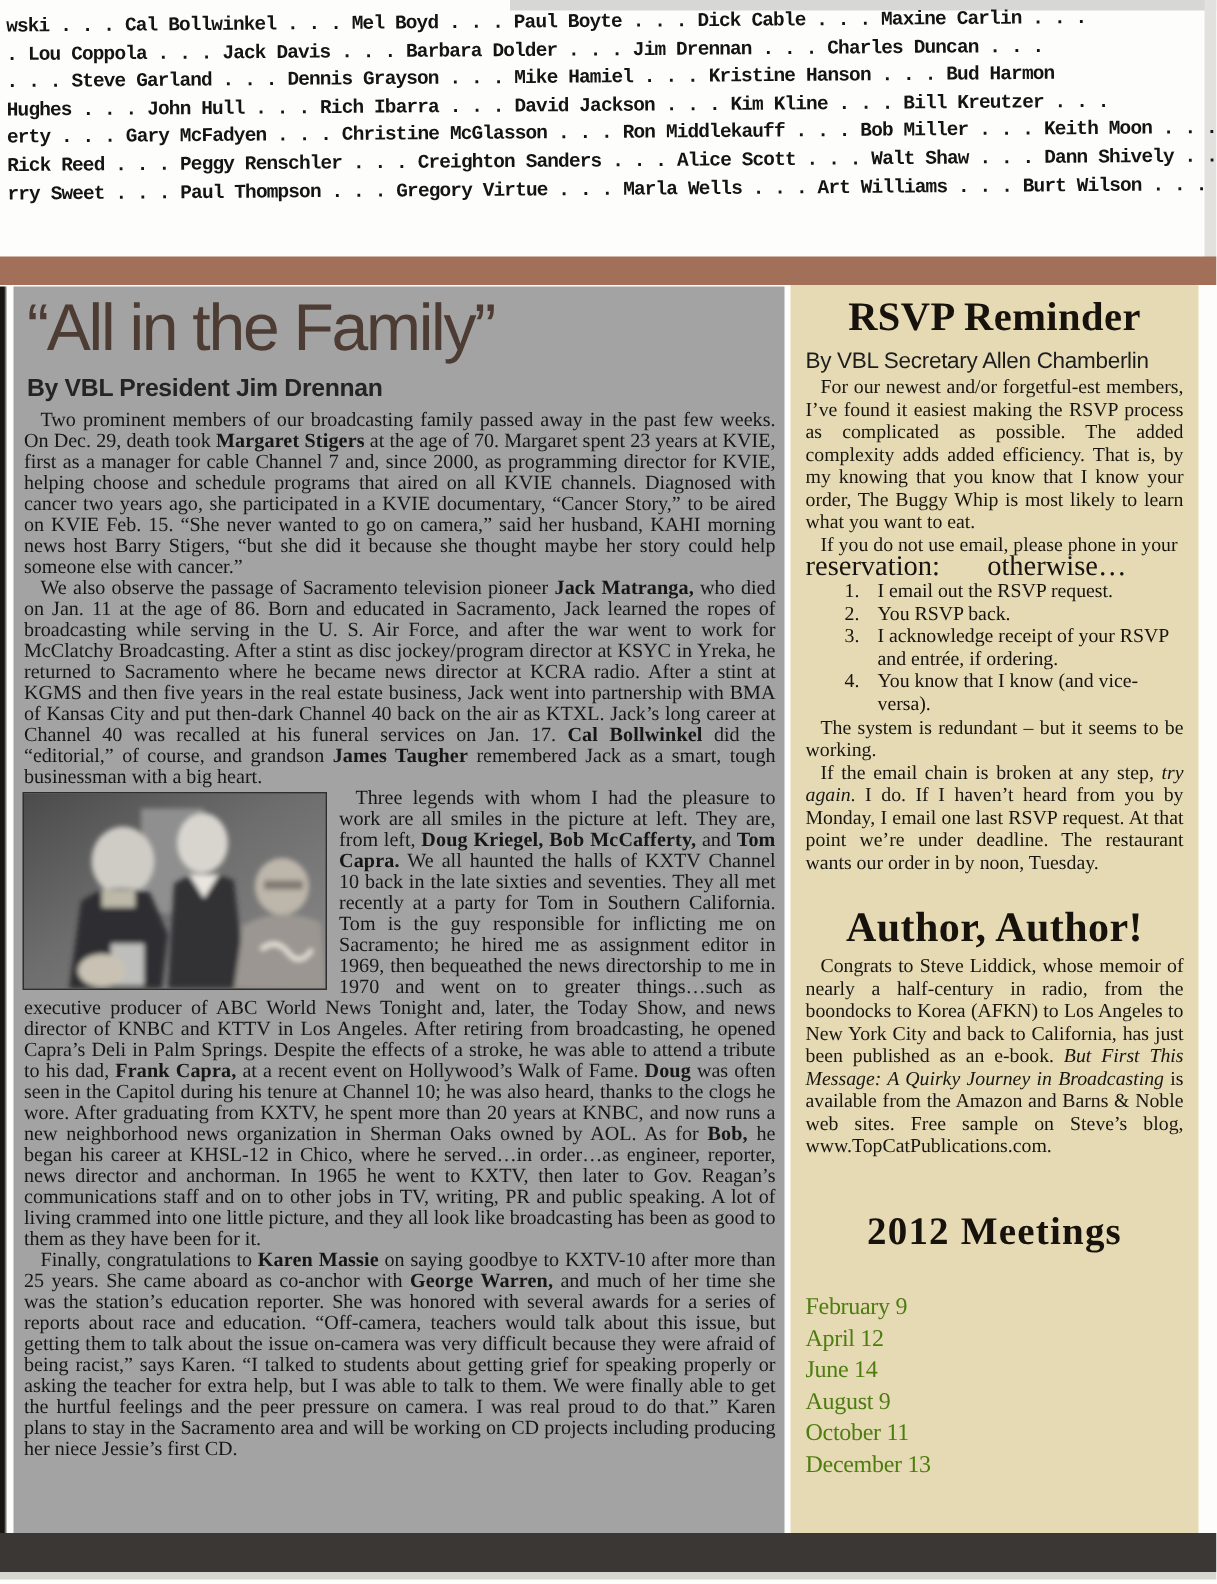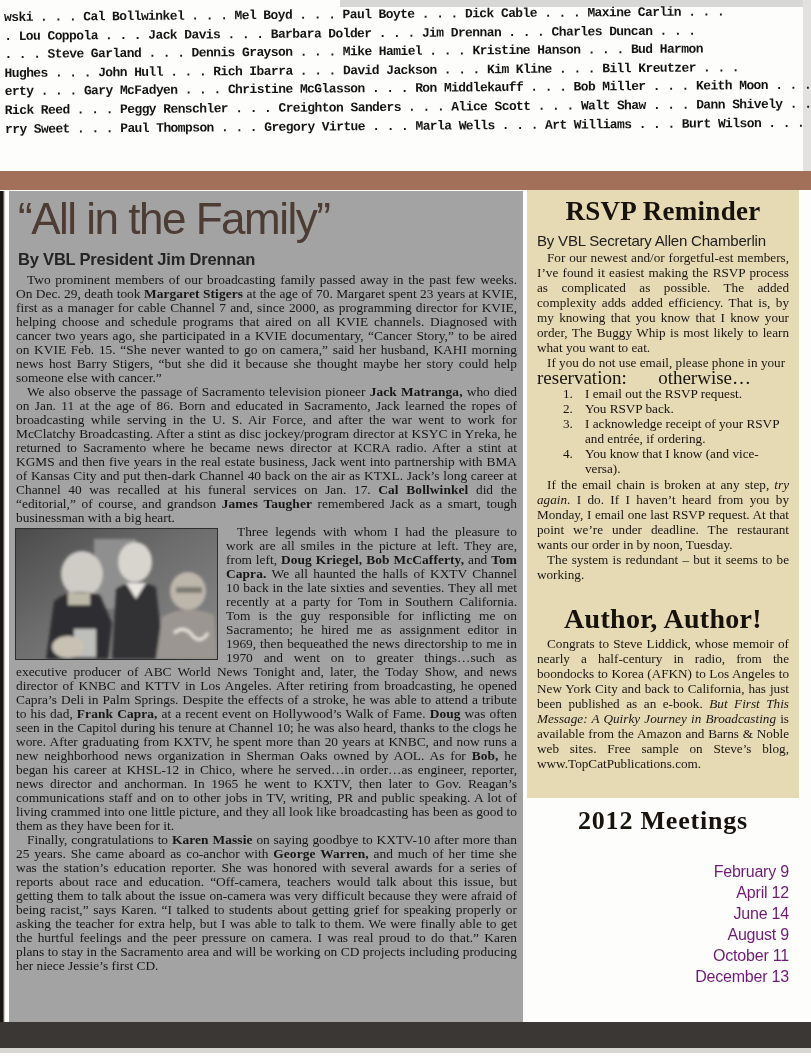--- a/index.html
+++ b/index.html
@@ -44,21 +44,21 @@
   }
   .left-col p b{letter-spacing:0.1px;}
   .photo{
     float:left;width:201px;height:130px;margin:4px 9px 2px 0;
     background:#777;outline:1px solid #2e2e2e;
   }
   .photo svg{display:block;width:100%;height:100%;}
 
   
   .sidebar{
-    position:absolute;left:527px;top:190px;width:272px;height:608px;
+    position:absolute;left:527px;top:190px;width:272px;height:832px;
     background:#e5dab4;box-sizing:border-box;padding:4px 10px 0 10px;
     color:#17130f;
   }
   .sb-title{
     font-family:"Liberation Serif", serif;font-weight:700;text-align:center;
     font-size:27px;line-height:30px;color:#17120c;margin:2px 0 0 0;letter-spacing:0.3px;
   }
   .sb-byline{
     font-family:"Liberation Sans", sans-serif;font-size:15px;line-height:17px;
     color:#1d1d1d;margin:6px 0 1px 0;letter-spacing:-0.2px;
@@ -71,22 +71,22 @@
     display:flex;justify-content:space-between;font-size:19px;line-height:15px;
     padding-right:38px;
   }
   .rsvp-list{margin:1px 0 1px 26px;}
   .rsvp-list .li{display:flex;font-size:13.2px;line-height:15px;}
   .rsvp-list .num{width:22px;flex:0 0 22px;}
   .rsvp-list .txt{flex:1;padding-right:2px;}
   .author-title{font-size:28px;line-height:26px;margin-top:24px;}
   .meet-title{font-size:26px;line-height:28px;margin-top:36px;letter-spacing:0.8px;}
   .dates{
-    margin-top:26px;text-align:right;font-family:Liberation Sans, sans-serif;
-    font-size:16px;line-height:21px;color:#701a75;letter-spacing:-0.2px;
+    margin-top:26px;text-align:left;font-family:Liberation Serif, serif;
+    font-size:16px;line-height:21px;color:#4d7c0f;letter-spacing:-0.2px;
   }
 
   
   .bottom-bar{position:absolute;top:1022px;left:0;width:811px;height:26px;background:#3a3734;}
   .bottom-strip{position:absolute;top:1048px;left:0;width:811px;height:5px;background:#d8d6d1;}
 </style>
 </head>
 <body>
 
 <div class="top-edge"></div>
@@ -168,22 +168,22 @@
     </div>
     <div class="li">
       <span class="num">3.</span>
       <span class="txt">I acknowledge receipt of your RSVP and entrée, if ordering.</span>
     </div>
     <div class="li">
       <span class="num">4.</span>
       <span class="txt">You know that I know (and vice-versa).</span>
     </div>
   </div>
+  <p>The system is redundant – but it seems to be working.</p>
   <p><span>If the email chain is broken at any step, </span><i>try again</i><span>. I do. If I haven’t heard from you by Monday, I email one last RSVP request. At that point we’re under deadline. The restaurant wants our order in by noon, Tuesday.</span></p>
-  <p>The system is redundant – but it seems to be working.</p>
 
   <div class="sb-title author-title">Author, Author!</div>
   <p style="margin-top:4px"><span>Congrats to Steve Liddick, whose memoir of nearly a half-century in radio, from the boondocks to Korea (AFKN) to Los Angeles to New York City and back to California, has just been published as an e-book. </span><i>But First This Message: A Quirky Journey in Broadcasting</i><span> is available from the Amazon and Barns &amp; Noble web sites. Free sample on Steve’s blog, www.TopCatPublications.com.</span></p>
 
   <div class="sb-title meet-title">2012 Meetings</div>
   <div class="dates">
     <div>February 9</div>
     <div>April 12</div>
     <div>June 14</div>
     <div>August 9</div>

